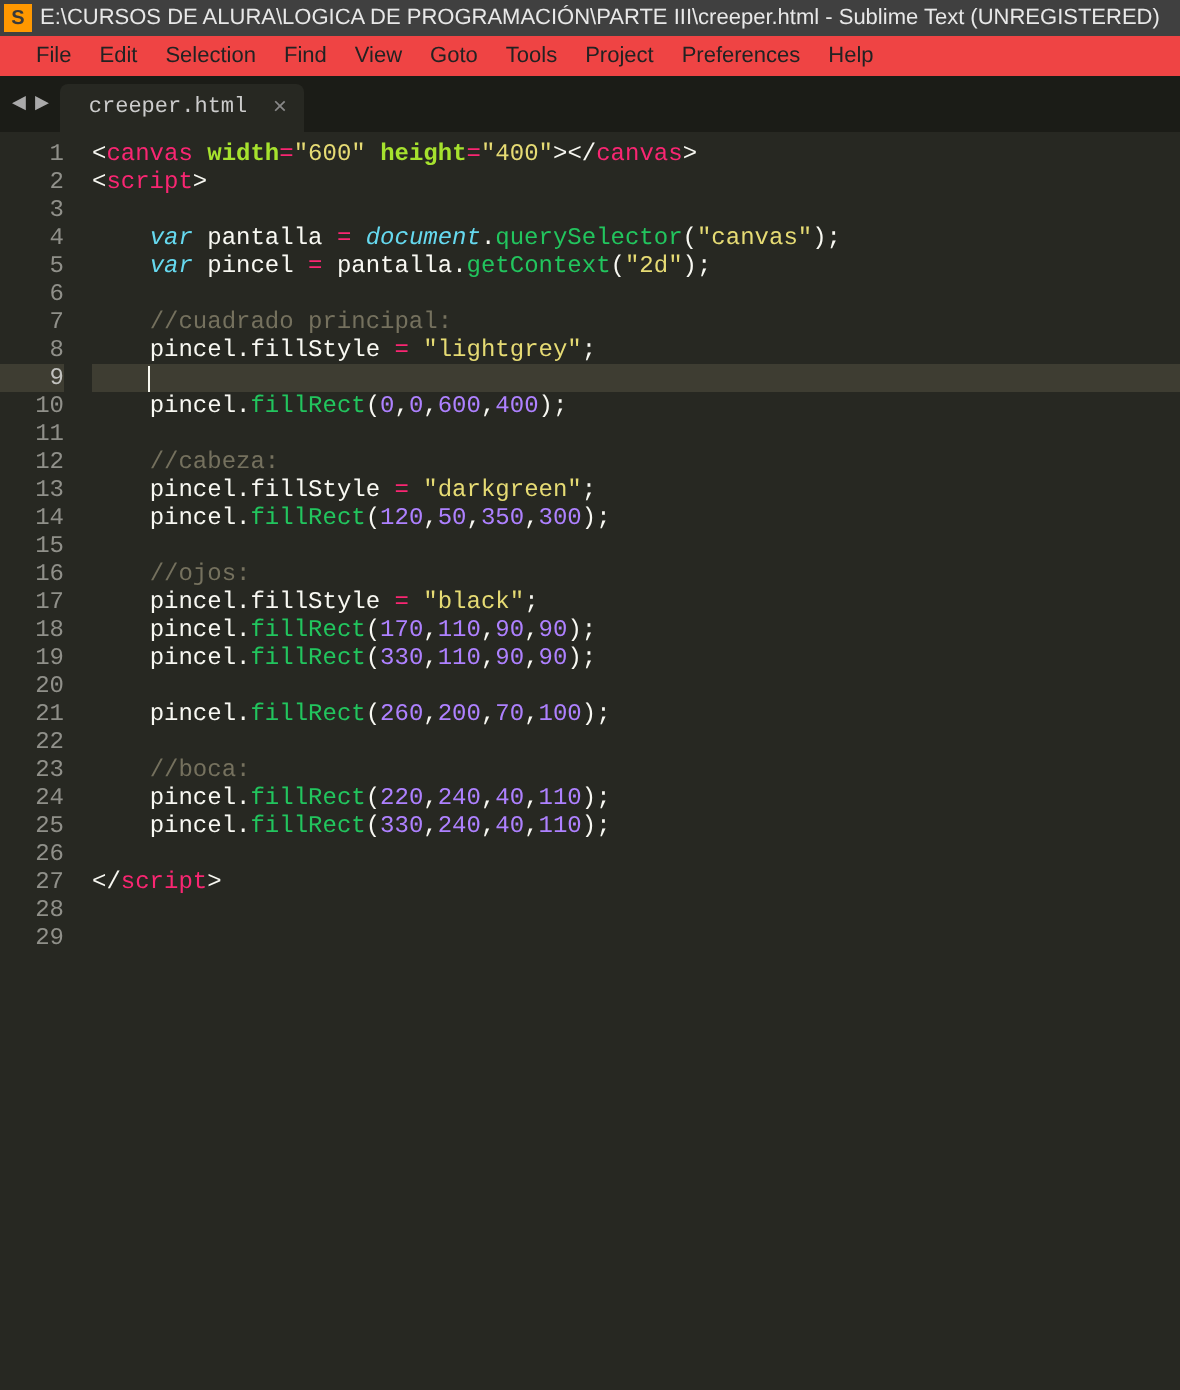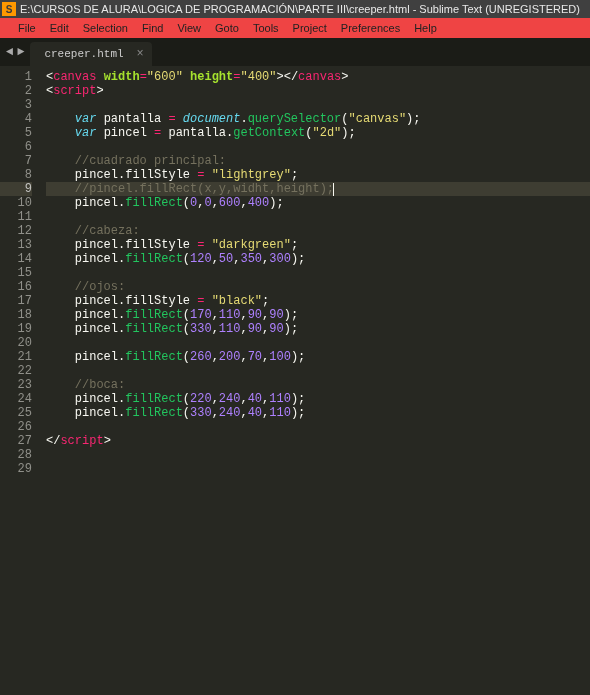--- a/index.html
+++ b/index.html
@@ -189,21 +189,21 @@
     </div>
   <div class="code" id="code">
       <div class="line"><span class="punc">&lt;</span><span class="tag">canvas</span> <span class="attr">width</span><span class="op">=</span><span class="str">"600"</span> <span class="attr">height</span><span class="op">=</span><span class="str">"400"</span><span class="punc">&gt;&lt;/</span><span class="tag">canvas</span><span class="punc">&gt;</span></div>
       <div class="line"><span class="punc">&lt;</span><span class="tag">script</span><span class="punc">&gt;</span></div>
       <div class="line"></div>
       <div class="line">    <span class="kw">var</span> <span class="var">pantalla</span> <span class="op">=</span> <span class="obj">document</span><span class="punc">.</span><span class="func">querySelector</span><span class="punc">(</span><span class="str">"canvas"</span><span class="punc">);</span></div>
       <div class="line">    <span class="kw">var</span> <span class="var">pincel</span> <span class="op">=</span> <span class="var">pantalla</span><span class="punc">.</span><span class="func">getContext</span><span class="punc">(</span><span class="str">"2d"</span><span class="punc">);</span></div>
       <div class="line"></div>
       <div class="line">    <span class="cmt">//cuadrado principal:</span></div>
       <div class="line">    <span class="var">pincel</span><span class="punc">.</span><span class="var">fillStyle</span> <span class="op">=</span> <span class="str">"lightgrey"</span><span class="punc">;</span></div>
-      <div class="line active">    <span class="cmt">//pincel.fillRect(x,y,widht,height);</span><span class="cursor"></span></div>
+      <div class="line active">    <span class="cursor"></span></div>
       <div class="line">    <span class="var">pincel</span><span class="punc">.</span><span class="func">fillRect</span><span class="punc">(</span><span class="num">0</span><span class="punc">,</span><span class="num">0</span><span class="punc">,</span><span class="num">600</span><span class="punc">,</span><span class="num">400</span><span class="punc">);</span></div>
       <div class="line"></div>
       <div class="line">    <span class="cmt">//cabeza:</span></div>
       <div class="line">    <span class="var">pincel</span><span class="punc">.</span><span class="var">fillStyle</span> <span class="op">=</span> <span class="str">"darkgreen"</span><span class="punc">;</span></div>
       <div class="line">    <span class="var">pincel</span><span class="punc">.</span><span class="func">fillRect</span><span class="punc">(</span><span class="num">120</span><span class="punc">,</span><span class="num">50</span><span class="punc">,</span><span class="num">350</span><span class="punc">,</span><span class="num">300</span><span class="punc">);</span></div>
       <div class="line"></div>
       <div class="line">    <span class="cmt">//ojos:</span></div>
       <div class="line">    <span class="var">pincel</span><span class="punc">.</span><span class="var">fillStyle</span> <span class="op">=</span> <span class="str">"black"</span><span class="punc">;</span></div>
       <div class="line">    <span class="var">pincel</span><span class="punc">.</span><span class="func">fillRect</span><span class="punc">(</span><span class="num">170</span><span class="punc">,</span><span class="num">110</span><span class="punc">,</span><span class="num">90</span><span class="punc">,</span><span class="num">90</span><span class="punc">);</span></div>
       <div class="line">    <span class="var">pincel</span><span class="punc">.</span><span class="func">fillRect</span><span class="punc">(</span><span class="num">330</span><span class="punc">,</span><span class="num">110</span><span class="punc">,</span><span class="num">90</span><span class="punc">,</span><span class="num">90</span><span class="punc">);</span></div>

